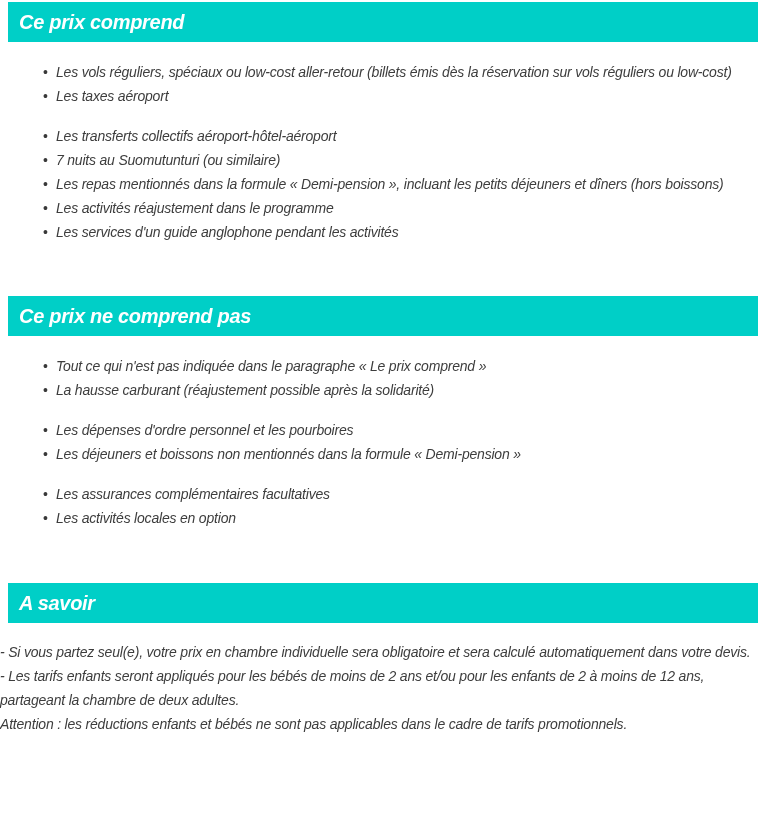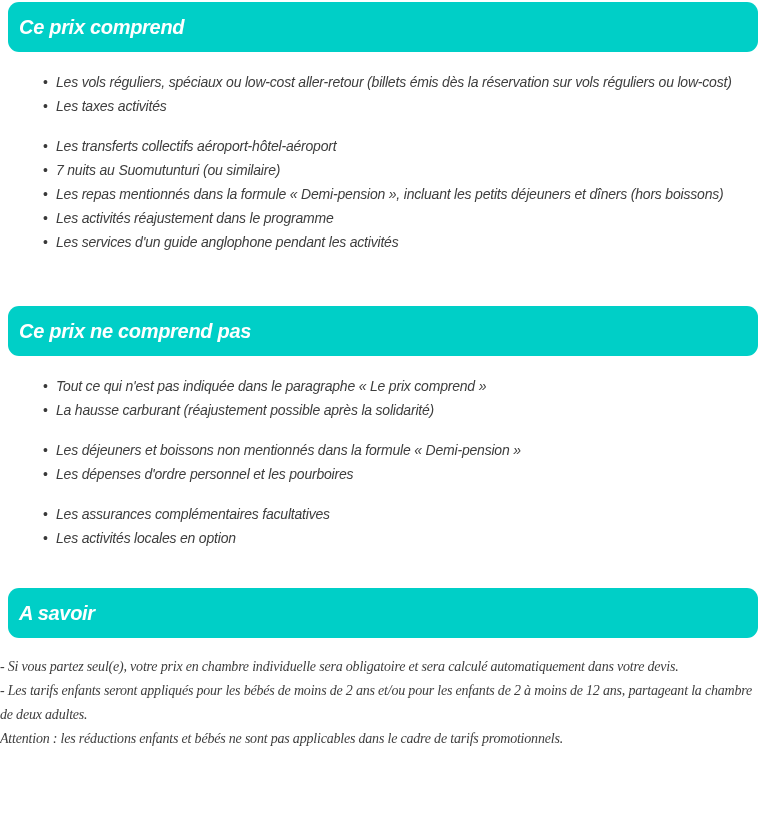--- a/index.html
+++ b/index.html
@@ -14,41 +14,40 @@
   body {
     width: 758px; height: 827px;
     overflow: hidden;
     font-family: "Liberation Sans", sans-serif;
     font-style: italic;
     color: var(--text);
   }
   .page { width: 758px; }
 
   .section-header {
-    height: 50px;
+    height: 40px;
     margin-left: 8px;
     background: var(--accent);
     display: flex;
     align-items: center;
     padding-left: 11px;
-    border-radius: 11px;
   }
   .section-header.first { margin-top: 2px; }
   .section-title {
     color: #ffffff;
     font-size: 20px;
     font-weight: bold;
     font-style: italic;
     letter-spacing: -0.3px;
     white-space: nowrap;
   }
 
   .section { margin: 0; }
   .section.gap-52 { margin-bottom: 52px; }
-  .section.gap-50 { margin-bottom: 38px; }
+  .section.gap-50 { margin-bottom: 53px; }
 
   .lists { padding: 18px 6px 0 16px; }
   ul.bullet-group {
     margin: 0;
     padding: 0 0 0 40px;
     list-style: none;
   }
   ul.bullet-group + ul.bullet-group { margin-top: 16px; }
   li.bullet-item {
     position: relative;
@@ -58,41 +57,41 @@
   }
   li.bullet-item::before {
     content: "\2022";
     position: absolute;
     left: -13px;
     top: 0;
     color: #383838;
     font-style: normal;
   }
 
-  .paragraphs { padding-top: 17px; font-family: Liberation Serif, serif; }
+  .paragraphs { padding-top: 17px; }
   .paragraphs p {
     margin: 0;
     line-height: 24px;
     font-size: 14px;
     letter-spacing: -0.2px;
   }
 </style>
 </head>
 <body>
 
 <div class="page">
 
   <div class="section gap-52">
     <div class="section-header first">
       <span class="section-title">Ce prix comprend</span>
     </div>
     <div class="lists">
       <ul class="bullet-group">
         <li class="bullet-item">Les vols réguliers, spéciaux ou low-cost aller-retour (billets émis dès la réservation sur vols réguliers ou low-cost)</li>
-        <li class="bullet-item">Les taxes activités</li>
+        <li class="bullet-item">Les taxes aéroport</li>
       </ul>
       <ul class="bullet-group">
         <li class="bullet-item">Les transferts collectifs aéroport-hôtel-aéroport</li>
         <li class="bullet-item">7 nuits au Suomutunturi (ou similaire)</li>
         <li class="bullet-item">Les repas mentionnés dans la formule « Demi-pension », incluant les petits déjeuners et dîners (hors boissons)</li>
         <li class="bullet-item">Les activités réajustement dans le programme</li>
         <li class="bullet-item">Les services d'un guide anglophone pendant les activités</li>
       </ul>
     </div>
   </div>
@@ -100,22 +99,22 @@
   <div class="section gap-50">
     <div class="section-header">
       <span class="section-title">Ce prix ne comprend pas</span>
     </div>
     <div class="lists">
       <ul class="bullet-group">
         <li class="bullet-item">Tout ce qui n'est pas indiquée dans le paragraphe « Le prix comprend »</li>
         <li class="bullet-item">La hausse carburant (réajustement possible après la solidarité)</li>
       </ul>
       <ul class="bullet-group">
+        <li class="bullet-item">Les dépenses d'ordre personnel et les pourboires</li>
         <li class="bullet-item">Les déjeuners et boissons non mentionnés dans la formule « Demi-pension »</li>
-        <li class="bullet-item">Les dépenses d'ordre personnel et les pourboires</li>
       </ul>
       <ul class="bullet-group">
         <li class="bullet-item">Les assurances complémentaires facultatives</li>
         <li class="bullet-item">Les activités locales en option</li>
       </ul>
     </div>
   </div>
 
   <div class="section">
     <div class="section-header">

